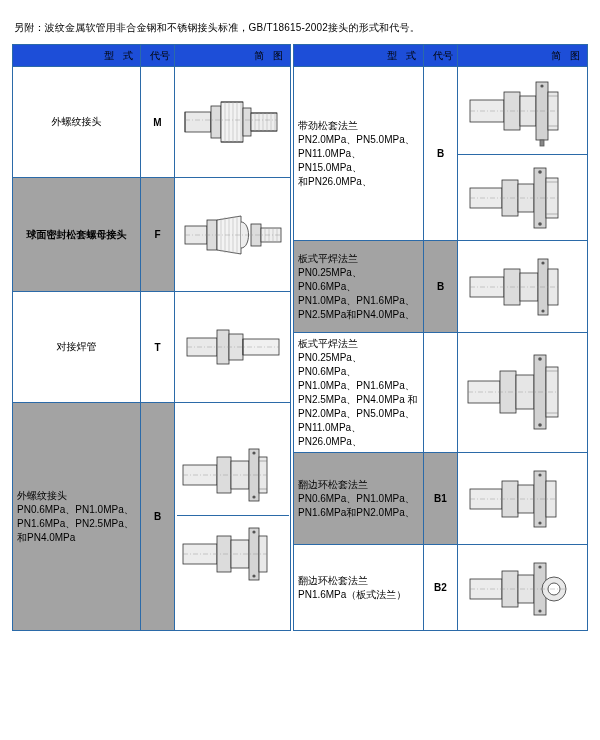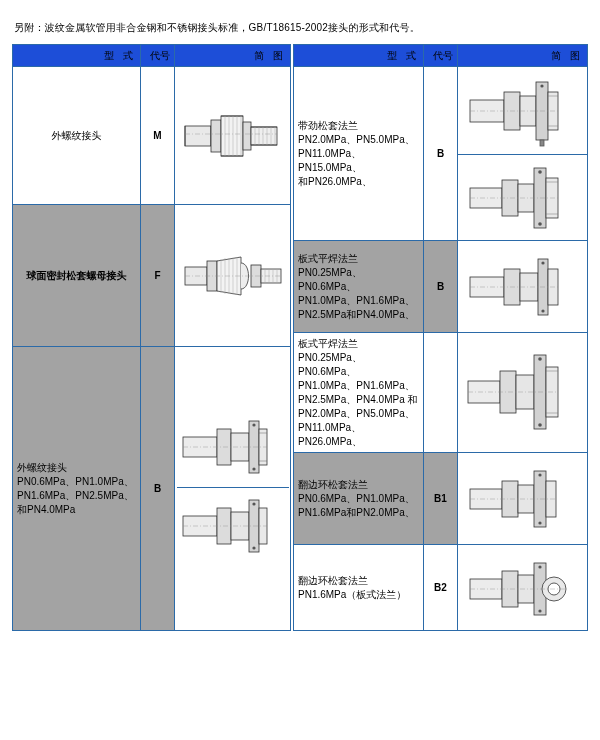--- a/index.html
+++ b/index.html
@@ -155,20 +155,36 @@
                 <rect x="82" y="30" width="20" height="14" fill="#eeeeee"></rect>
                 <path d="M86 30 L86 44 M90 30 L90 44 M94 30 L94 44 M98 30 L98 44" stroke="#aaa" stroke-width="0.5"></path>
                 <path d="M6 37 L102 37" stroke="#888" stroke-width="0.4" stroke-dasharray="5,2,1,2"></path>
               </g>
             </svg>
           </td>
         </tr>
 
 
 
+        <tr style="height:78px">
+          <td class="cell-type center plain">对接焊管</td>
+          <td class="cell-code plain">T</td>
+          <td class="cell-fig plain">
+            <svg class="fig" width="112" height="70" viewBox="0 0 112 70">
+              <g fill="none" stroke="#333" stroke-width="0.8">
+                <rect x="8" y="26" width="30" height="18" fill="#e9e9e9"></rect>
+                <rect x="38" y="18" width="12" height="34" fill="#dcdcdc"></rect>
+                <rect x="50" y="22" width="14" height="26" fill="#e2e2e2"></rect>
+                <rect x="64" y="27" width="36" height="16" fill="#f0f0f0"></rect>
+                <path d="M8 35 L100 35" stroke="#888" stroke-width="0.4" stroke-dasharray="5,2,1,2"></path>
+                <path d="M64 27 L64 43" stroke="#333"></path>
+              </g>
+            </svg>
+          </td>
+        </tr>
 
         <tr style="height:160px">
           <td class="cell-type tint" style="white-space:pre-line">外螺纹接头
 PN0.6MPa、PN1.0MPa、
 PN1.6MPa、PN2.5MPa、
 和PN4.0MPa</td>
           <td class="cell-code tint">B</td>
           <td class="cell-fig plain" style="padding:0">
             <svg class="fig" width="112" height="76" viewBox="0 0 112 76" style="border-bottom:1px solid #2b6aa8">
               <g fill="none" stroke="#333" stroke-width="0.8">

